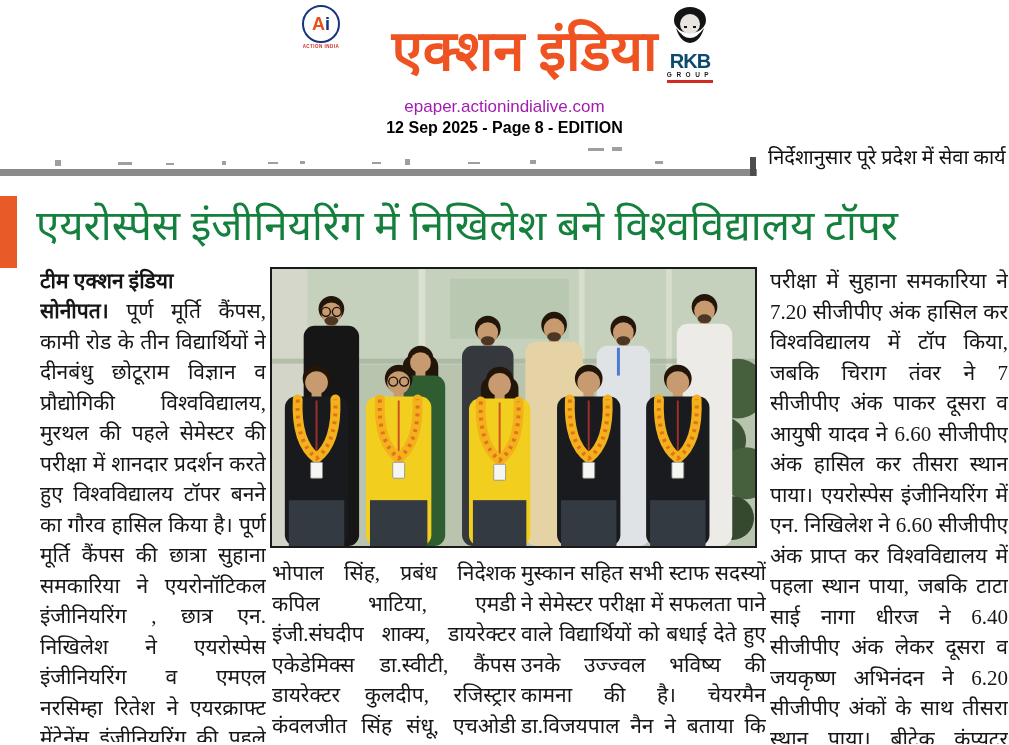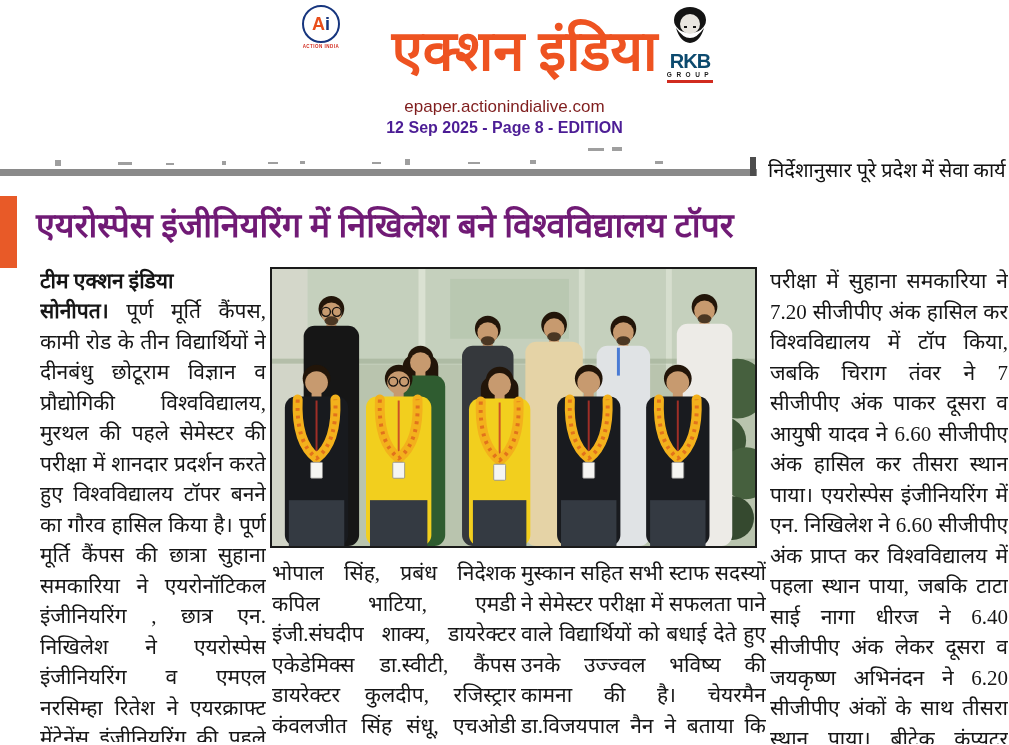--- a/index.html
+++ b/index.html
@@ -14,33 +14,33 @@
              font-family:"Liberation Sans",sans-serif;font-weight:700;font-size:18px;line-height:1;}
   .ai-a{color:#e94e1b;} .ai-i{color:#16357e;}
   .ai-sub{font-family:"Liberation Sans",sans-serif;font-size:4.5px;letter-spacing:.5px;color:#d12b1f;font-weight:700;margin-top:1px;}
   .masthead-title{left:50%;top:12px;transform:translateX(-53%);
                   font-size:56px;font-weight:700;color:#ee5321;white-space:nowrap;line-height:78px;margin-left:28px;}
   .rkb{left:659px;top:4px;width:62px;text-align:center;font-family:"Liberation Sans",sans-serif;}
   .rkb-name{font-size:20px;font-weight:800;color:#0c4a6e;line-height:18px;letter-spacing:-1px;}
   .rkb-group{font-size:6.5px;letter-spacing:4.5px;color:#1a1a1a;font-weight:700;margin-top:1px;}
   .rkb-tag{height:3px;background:#d12b1f;width:46px;margin:2px auto 0;}
   .site-line{left:0;top:97px;width:1009px;text-align:center;font-family:"Liberation Sans",sans-serif;
-             font-size:17px;color:#7f1d1d;}
+             font-size:17px;color:#a21caf;}
   .edition-line{left:0;top:119px;width:1009px;text-align:center;font-family:"Liberation Sans",sans-serif;
-             font-size:16px;font-weight:700;color:#4c1d95;}
+             font-size:16px;font-weight:700;color:#000000;}
 
   
   .frag{background:#6b6b6b;opacity:.65;position:absolute;}
   .gray-bar{left:0;top:169px;width:757px;height:7px;background:#8a8a8a;}
   .bar-tick{left:750px;top:157px;width:6px;height:19px;background:#4d4d4d;}
-  .notice{left:768px;top:155px;width:240px;font-size:20px;color:#101010;text-align:left;line-height:30px;}
+  .notice{left:768px;top:142px;width:240px;font-size:20px;color:#101010;text-align:left;line-height:30px;}
   .accent-block{left:0;top:196px;width:17px;height:72px;background:#e85a28;}
 
   
-  .headline{left:36px;top:198px;width:962px;font-size:34px;font-weight:700;color:#701a75;
+  .headline{left:36px;top:198px;width:962px;font-size:42px;font-weight:400;color:#15803d;
             white-space:nowrap;line-height:56px;}
   .col{overflow:hidden;}
   .body-text{font-size:21px;line-height:30.5px;text-align:justify;margin:0;color:#161616;}
   .byline{font-size:21px;line-height:30px;font-weight:700;}
   .dateline{font-weight:700;}
   #col1{left:40px;top:266px;width:226px;height:476px;}
   #photo-box{left:270px;top:267px;width:487px;height:281px;border:2px solid #1a1a1a;box-sizing:border-box;background:#b9c4ae;}
   #photo-box svg{display:block;width:100%;height:100%;}
   #col2{left:272px;top:558px;width:244px;height:184px;}
   #col3{left:521px;top:558px;width:245px;height:184px;}

